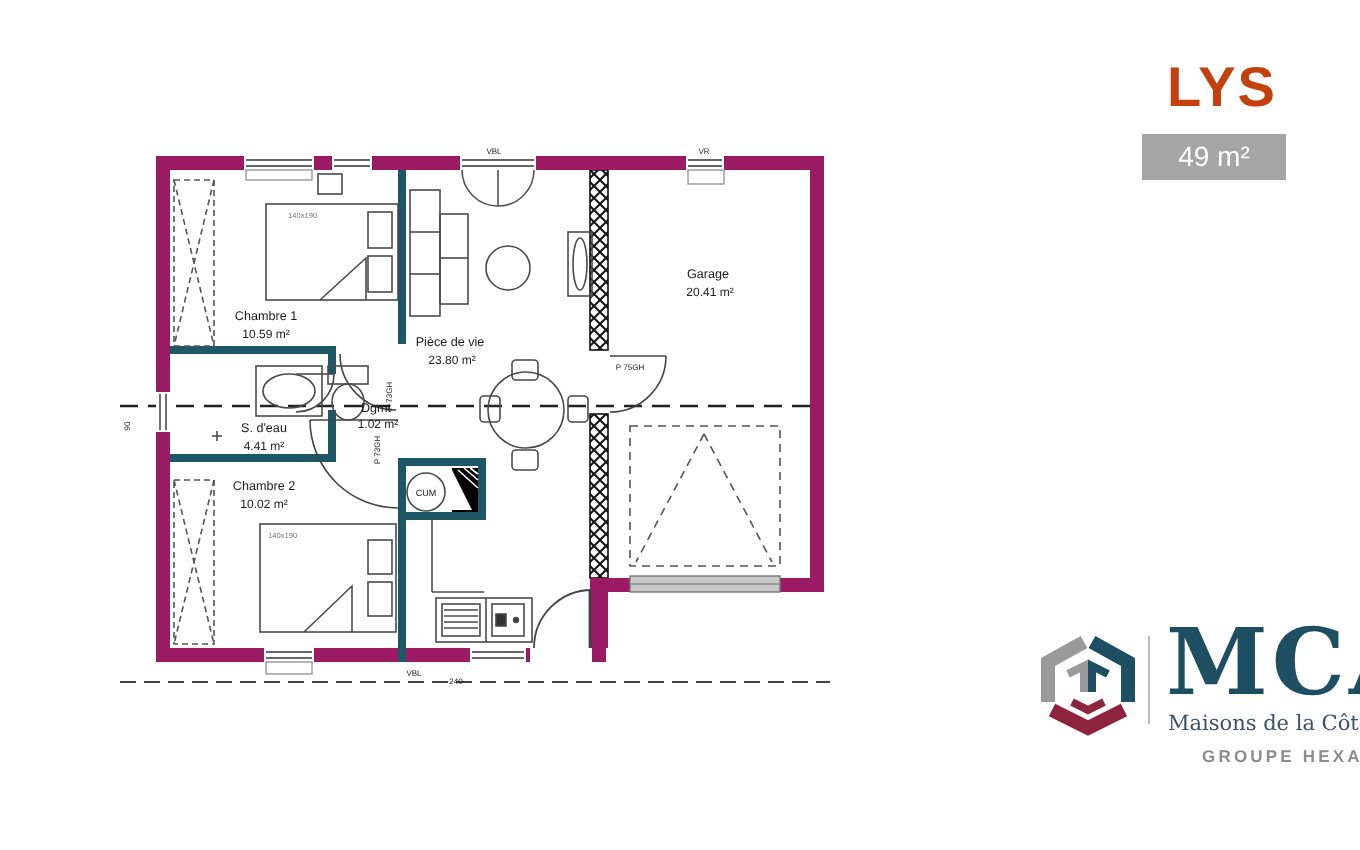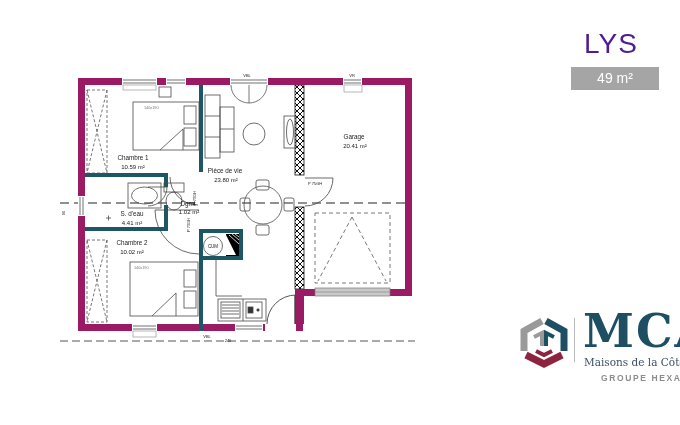--- a/index.html
+++ b/index.html
@@ -1,22 +1,22 @@
 <!DOCTYPE html>
 <html><head>
 <meta charset="utf-8">
 <style>
   html,body{margin:0;padding:0;background:#fff;}
   .canvas{position:relative;width:680px;height:425px;background:#fff;overflow:hidden;
           font-family:"Liberation Sans",sans-serif;}
   
   .title-block{position:absolute;left:571px;top:30px;width:80px;text-align:center;}
-  .plan-title{font-size:28px;font-weight:normal;color:#4c1d95;letter-spacing:1px;line-height:1;}
+  .plan-title{font-size:28px;font-weight:bold;color:#c2410c;letter-spacing:1px;line-height:1;}
   .area-badge{margin-top:9px;background:#a5a5a5;color:#fff;font-size:14px;
-              height:23px;line-height:23px;width:88px;}
+              height:23px;line-height:23px;width:72px;}
   
   .logo{position:absolute;left:518px;top:312px;width:260px;height:70px;}
   .logo-cube{position:absolute;left:0;top:4px;}
   .logo-divider{position:absolute;left:56px;top:6px;width:1px;height:44px;background:#b9b9b9;}
   .logo-word{position:absolute;left:65px;top:-4px;font-family:"DejaVu Serif",serif;
              font-size:46px;font-weight:bold;color:#1e4e61;letter-spacing:2px;line-height:1;white-space:nowrap;}
   .logo-sub{position:absolute;left:66px;top:44px;font-family:"DejaVu Serif",serif;
             font-size:10.5px;color:#3d4f63;white-space:nowrap;}
   .logo-group{position:absolute;left:83px;top:61px;font-size:8.5px;font-weight:bold;
               letter-spacing:1.6px;color:#8c8c8c;white-space:nowrap;}

